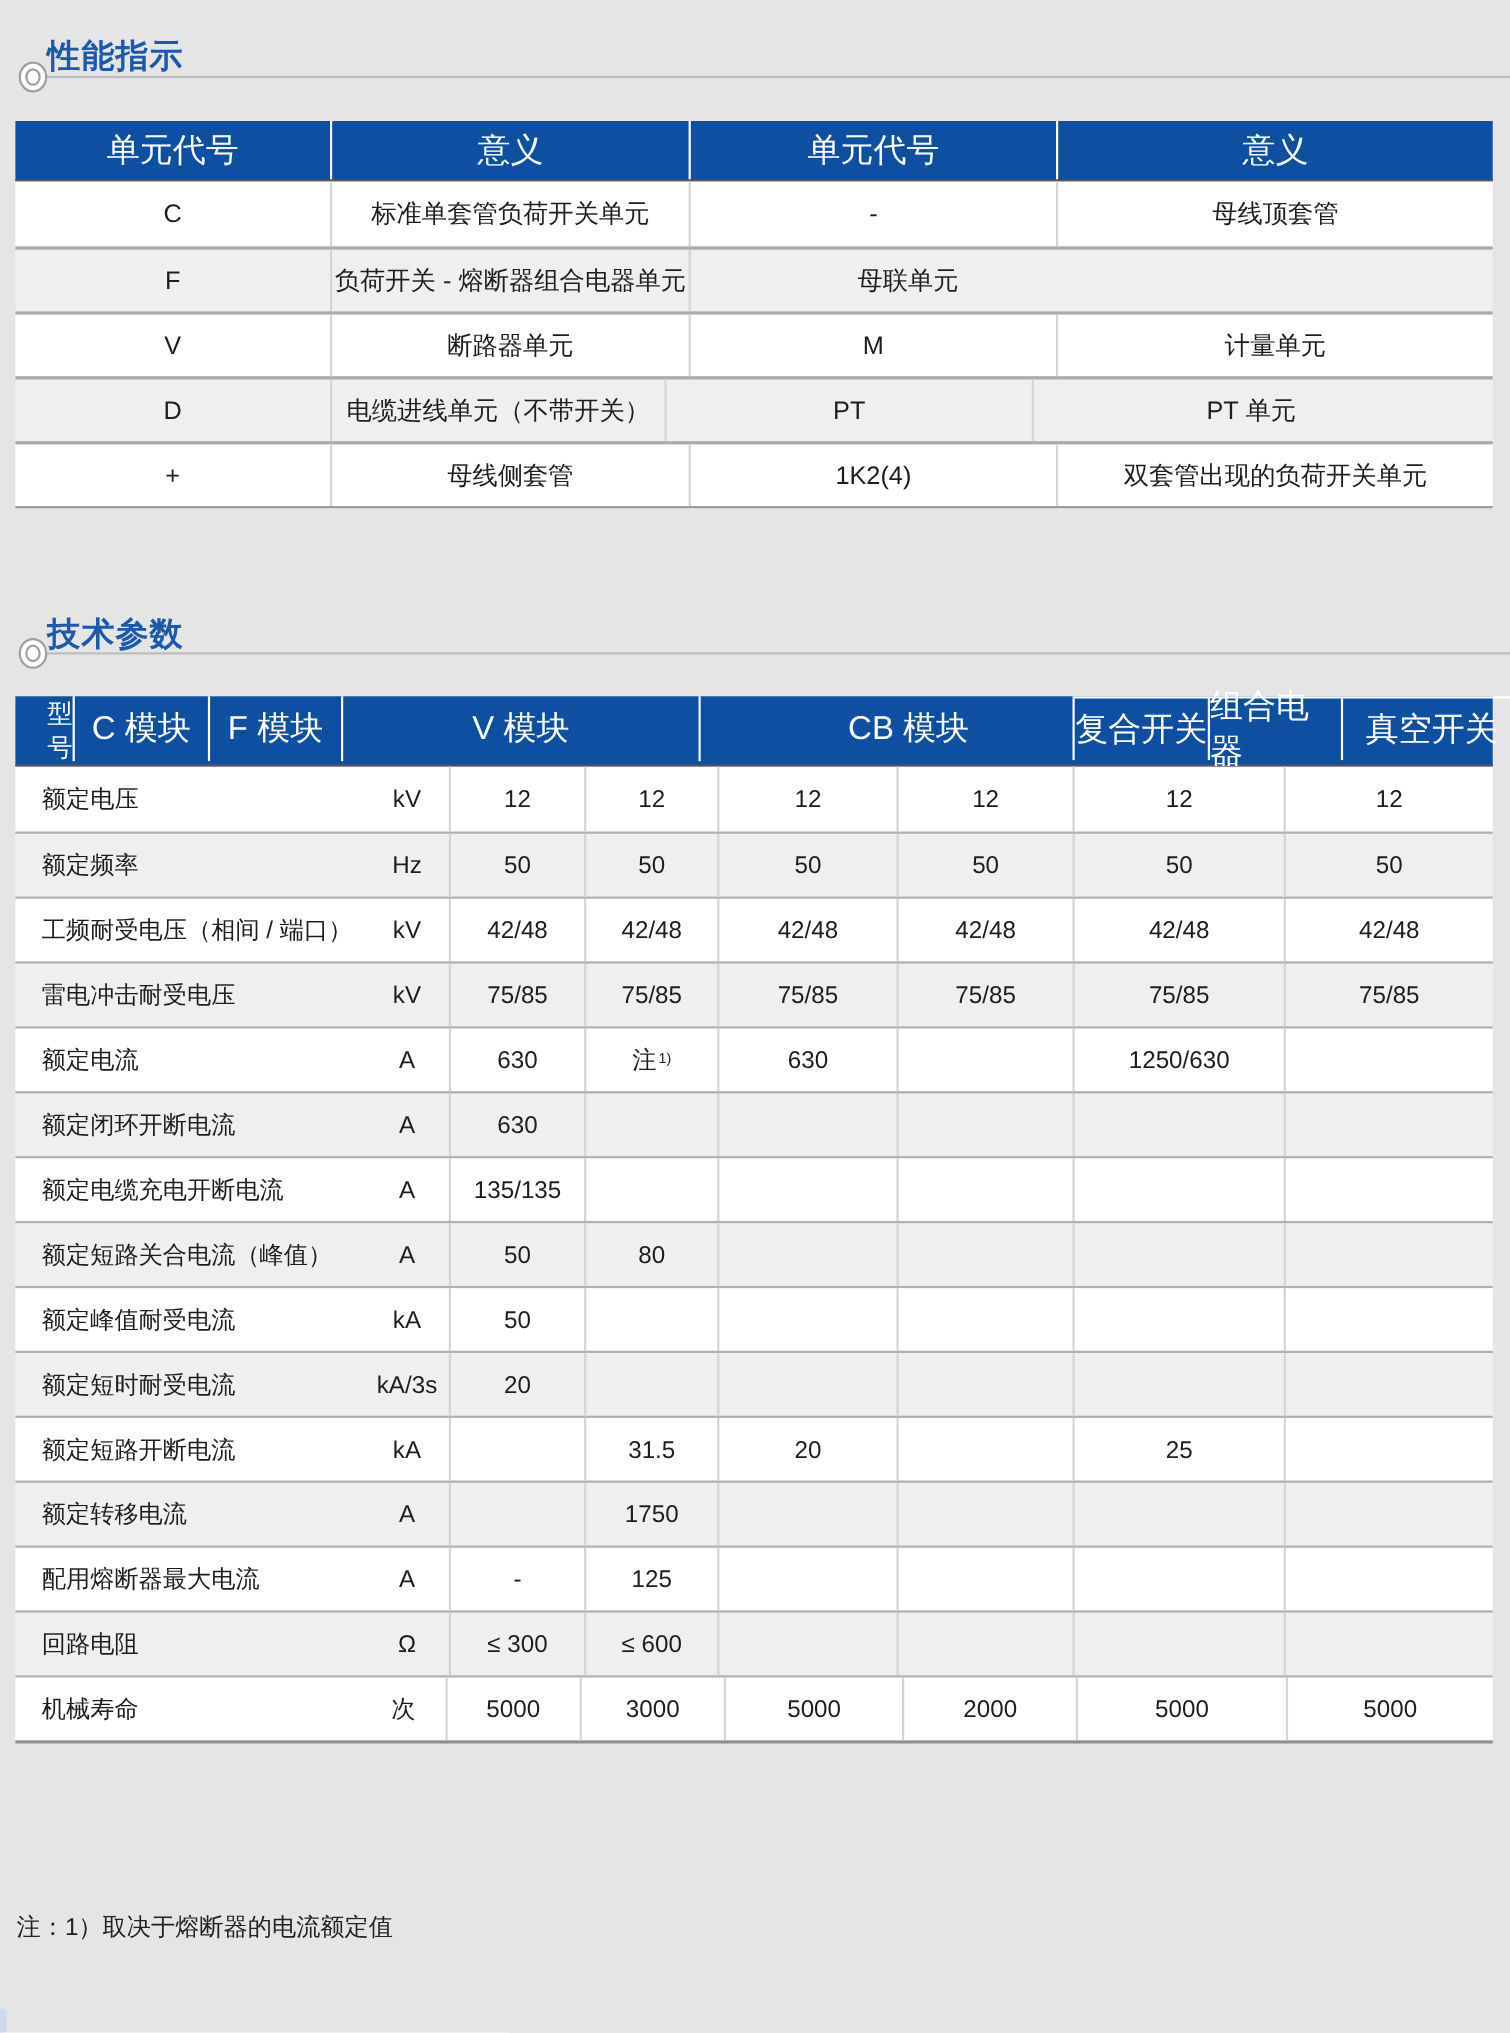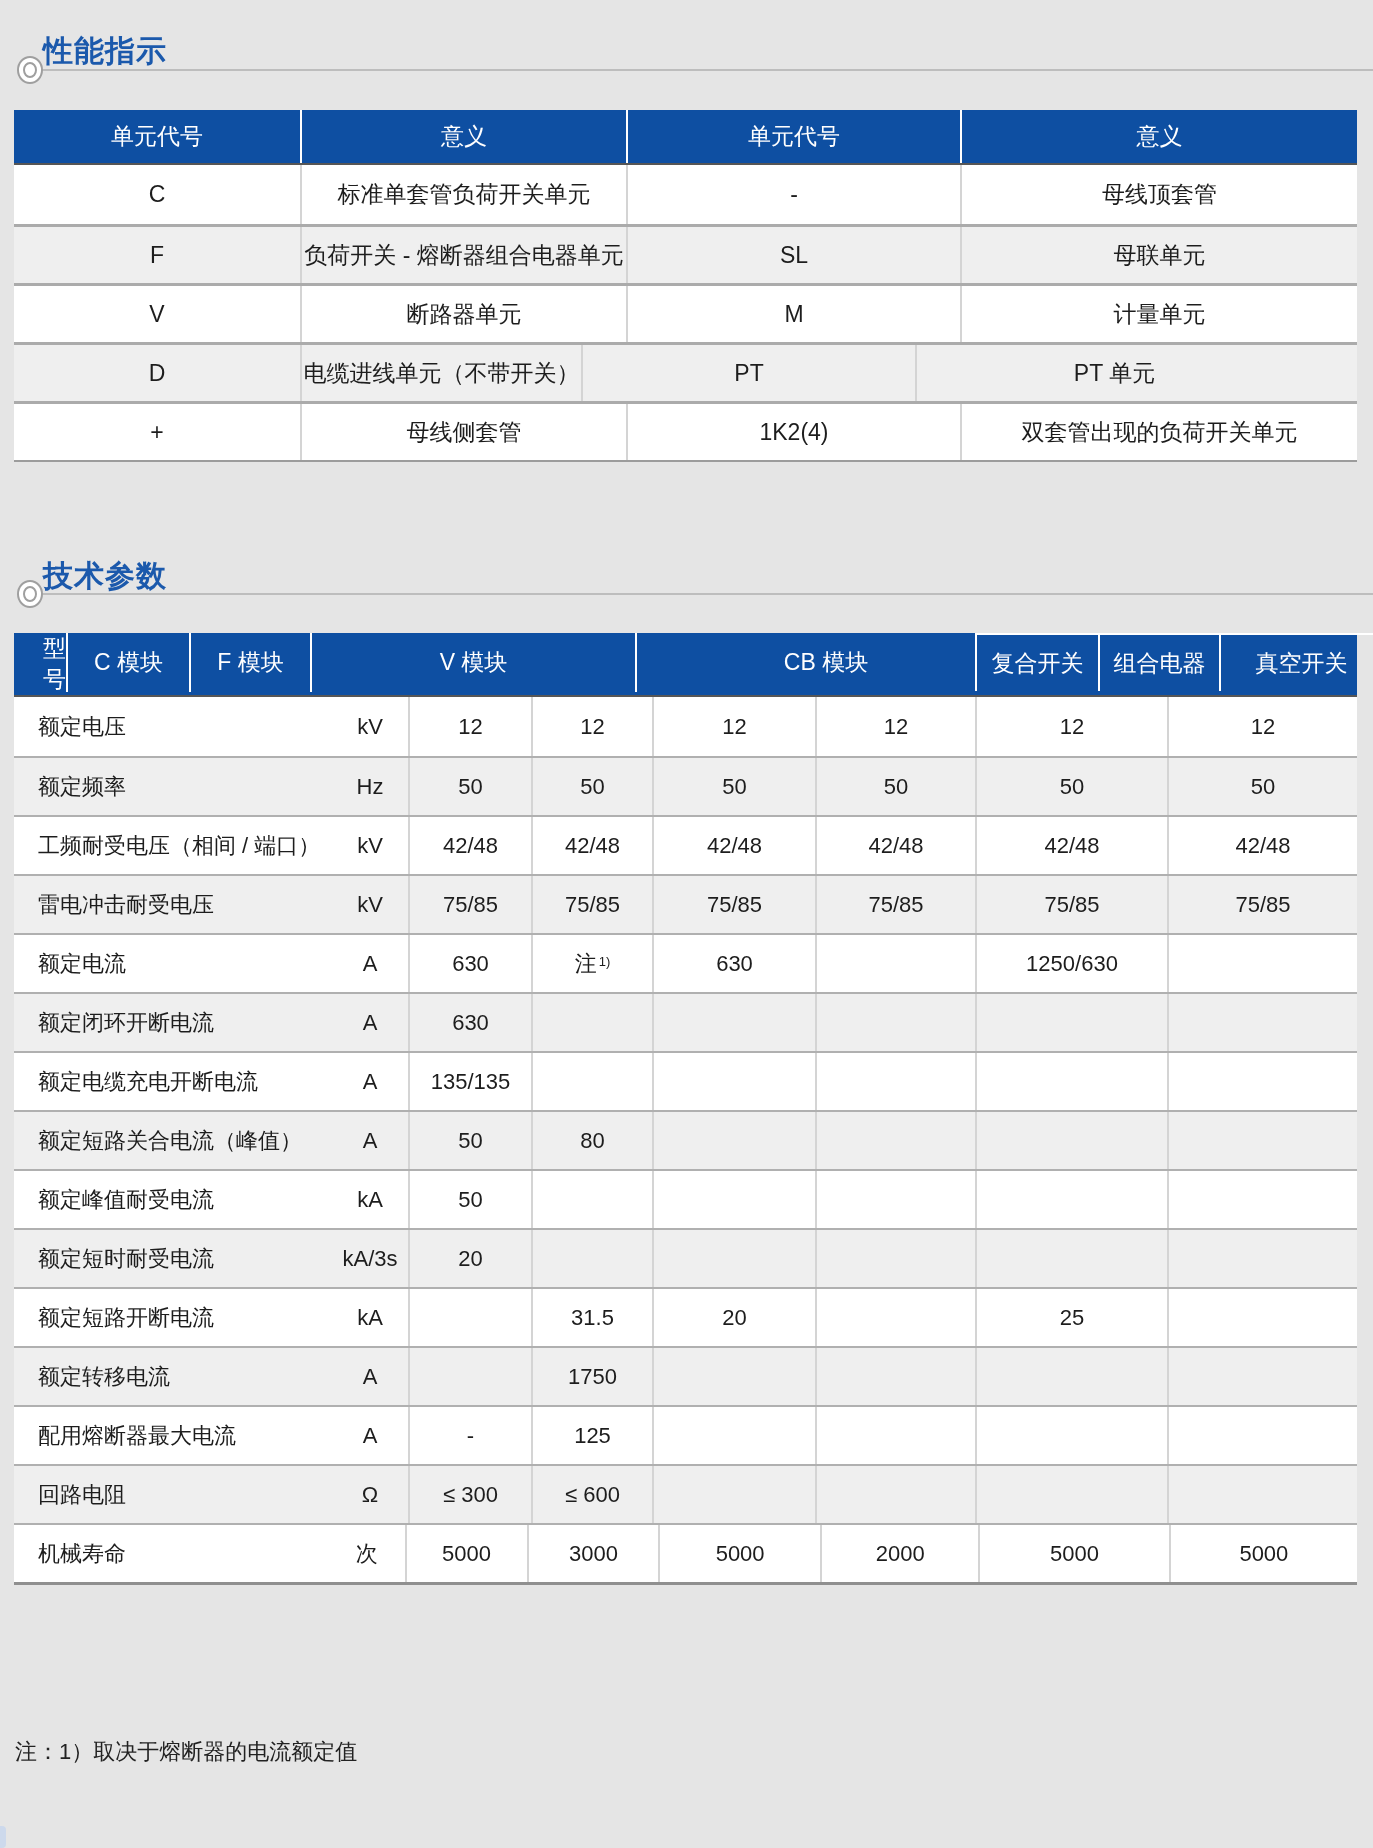--- a/index.html
+++ b/index.html
@@ -9,21 +9,21 @@
 
   
   .sec-title { position:absolute; left:43px; font-size:30px; font-weight:bold; color:#1b59ac; letter-spacing:1px; }
   .rule { position:absolute; height:2px; background:#bdbdbd; }
   .ring { position:absolute; width:26px; height:28px; border:2px solid #9f9f9f; border-radius:50%; background:#fff; display:flex; align-items:center; justify-content:center; }
   .ring .inner { width:14px; height:16px; border:2px solid #9f9f9f; border-radius:50%; }
 
   
   .tbl { position:absolute; left:14px; width:1343px; }
   .t-head { display:flex; background:#0e4fa2; color:#ffffff; border-bottom:2px solid #565656; }
-  .hcell { display:flex; align-items:center; justify-content:center; font-size:23px; }
+  .hcell { display:flex; align-items:center; justify-content:center; font-size:30px; }
   .hcell.sep { border-left:2px solid #ffffff; }
 
   
   .t1 .t-head { height:55px; }
   .t1-row { display:flex; height:59px; background:#ffffff; }
   .t1-row.alt { background:#efefef; }
   .t1-row + .t1-row { border-top:3px solid #ababab; }
   .t1 { border-bottom:2px solid #9c9c9c; }
   .cell { display:flex; align-items:center; justify-content:center; font-size:23px; color:#1d1d1d; text-align:center; }
   .cell.sep { border-left:2px solid #d4d4d4; }
@@ -76,32 +76,31 @@
     <div class="t1-body">
         <div class="t1-row">
           <div class="cell" style="width: 286px;">C</div>
           <div class="cell sep" style="width: 326px;">标准单套管负荷开关单元</div>
           <div class="cell sep" style="width: 334px;">-</div>
           <div class="cell sep" style="width: 397px;">母线顶套管</div>
         </div>
         <div class="t1-row alt">
           <div class="cell" style="width: 286px;">F</div>
           <div class="cell sep" style="width: 326px;">负荷开关 - 熔断器组合电器单元</div>
-          <div class="cell sep" style="width: 334px;">SL</div>
           <div class="cell sep" style="width: 397px;">母联单元</div>
         </div>
         <div class="t1-row">
           <div class="cell" style="width: 286px;">V</div>
           <div class="cell sep" style="width: 326px;">断路器单元</div>
           <div class="cell sep" style="width: 334px;">M</div>
           <div class="cell sep" style="width: 397px;">计量单元</div>
         </div>
         <div class="t1-row alt">
           <div class="cell" style="width: 286px;">D</div>
-          <div class="cell sep" style="width: 281px;">电缆进线单元（不带开关）</div>
+          <div class="cell sep" style="width: 304px;">电缆进线单元（不带开关）</div>
           <div class="cell sep" style="width: 334px;">PT</div>
           <div class="cell sep" style="width: 397px;">PT 单元</div>
         </div>
         <div class="t1-row">
           <div class="cell" style="width: 286px;">+</div>
           <div class="cell sep" style="width: 326px;">母线侧套管</div>
           <div class="cell sep" style="width: 334px;">1K2(4)</div>
           <div class="cell sep" style="width: 397px;">双套管出现的负荷开关单元</div>
         </div>
       </div>

